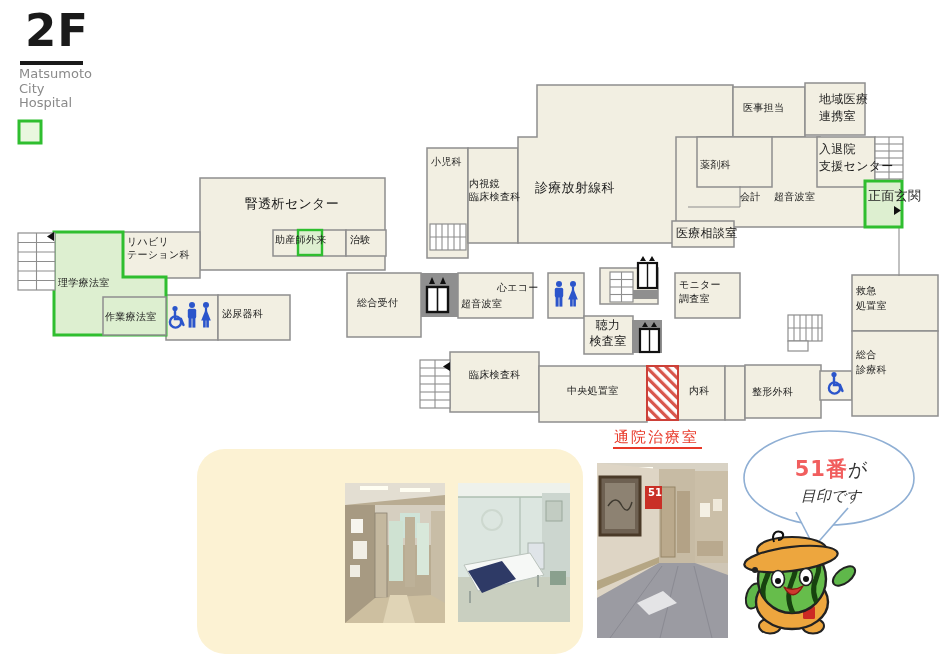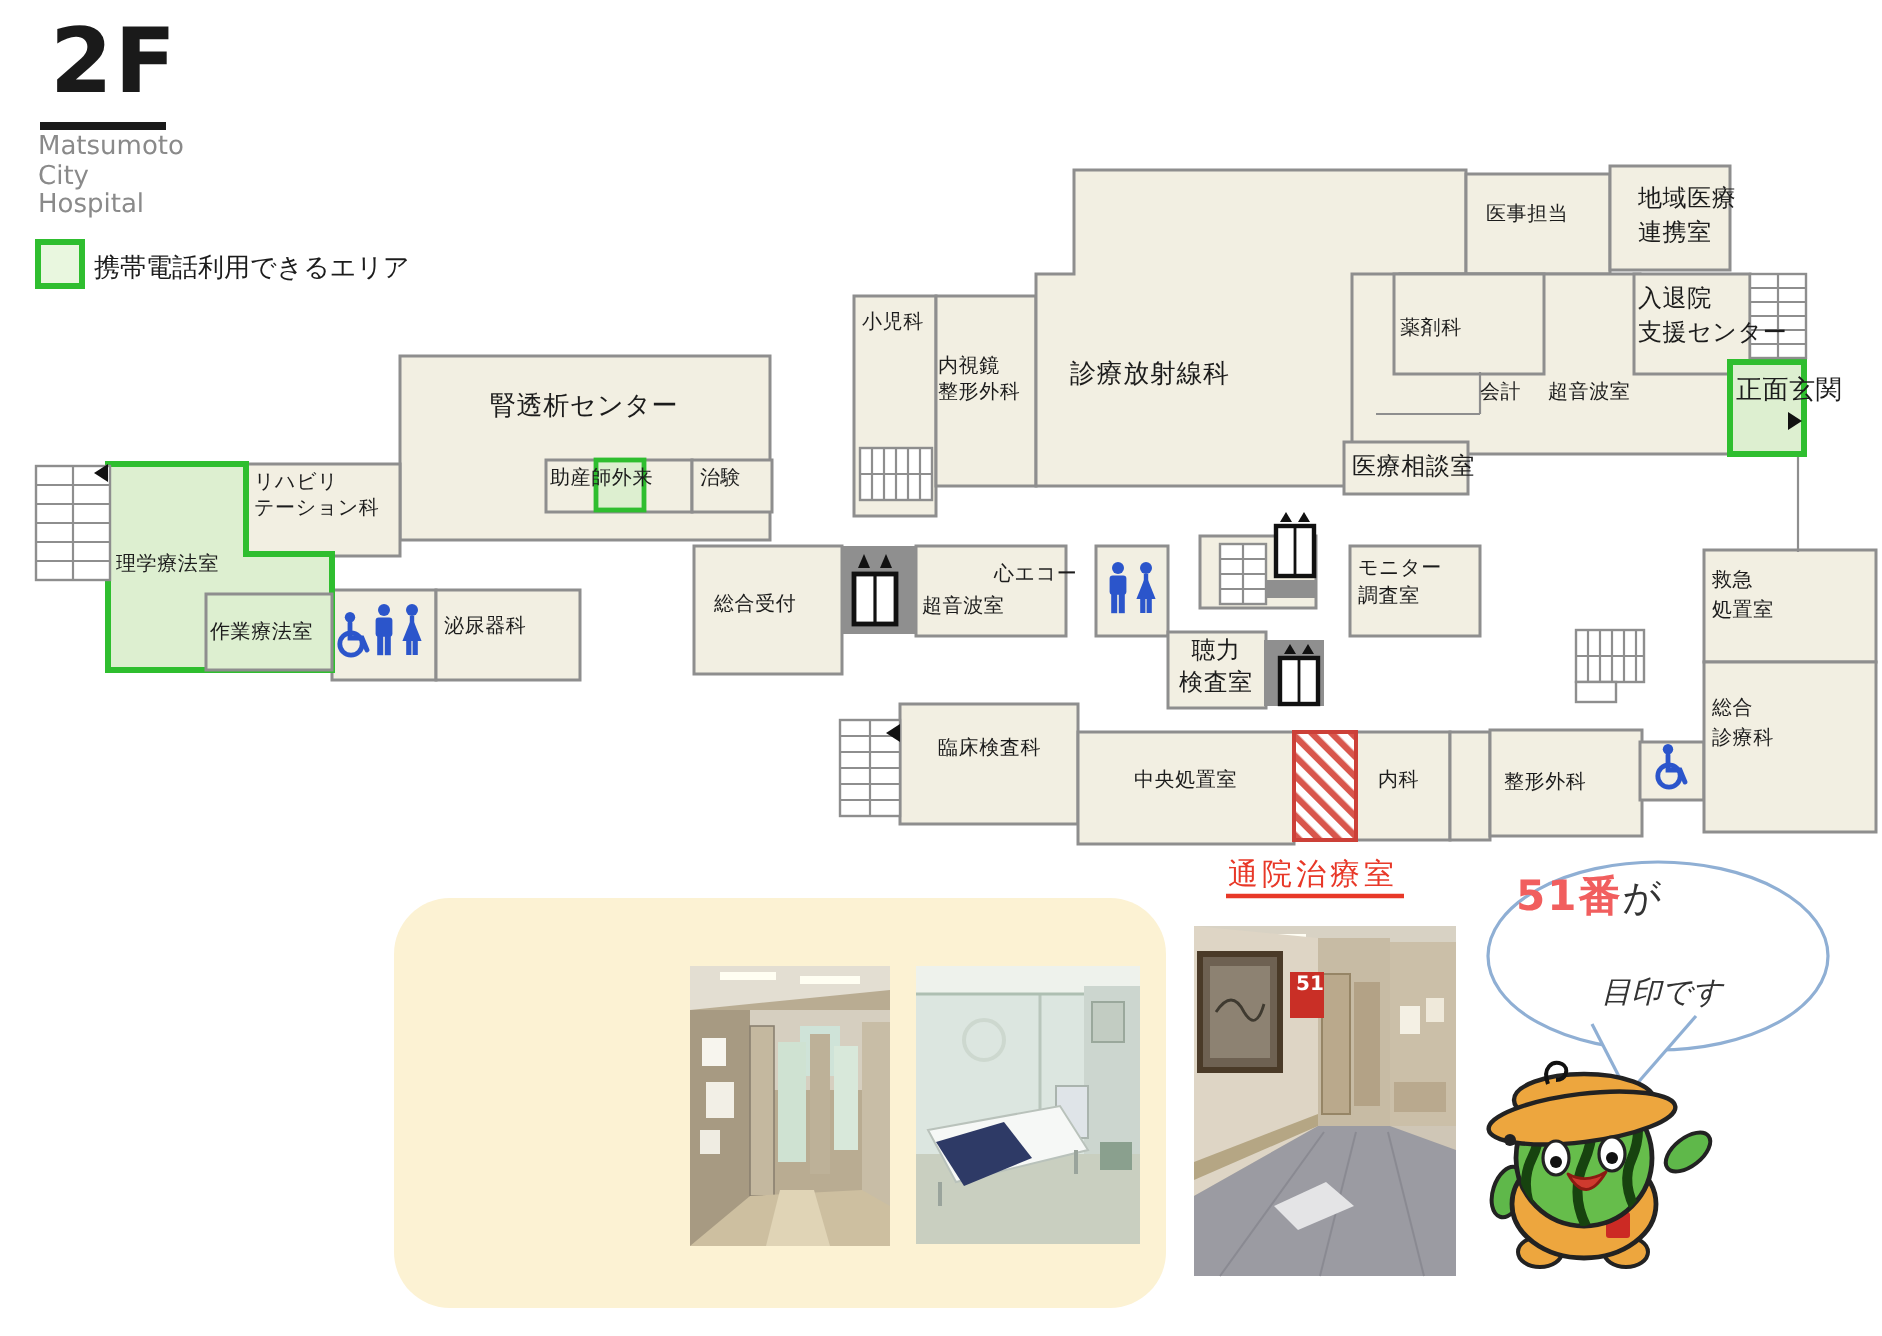--- a/index.html
+++ b/index.html
@@ -19,21 +19,21 @@
              color:#1a1a1a;z-index:3;letter-spacing:1px;}
   #floor-underline{position:absolute;left:20px;top:61px;width:63px;height:3.5px;
              background:#1a1a1a;z-index:3;}
   #hospital-name{position:absolute;left:19px;top:67px;font-size:13px;color:#8a8a8a;
              line-height:1.12;white-space:pre-line;z-index:3;}
   #legend-label{position:absolute;left:47px;top:125px;font-size:13px;color:#1c1c1c;z-index:3;}
   #outpatient-label{position:absolute;left:614px;top:428px;font-size:15px;color:#e83828;
              letter-spacing:2px;z-index:3;}
   #info-text{position:absolute;left:194px;top:571px;width:158px;text-align:center;
              font-size:15.5px;color:#222;line-height:1.32;white-space:pre-line;z-index:3;}
-  #bubble-line1{position:absolute;left:758px;top:434px;width:146px;z-index:3;}
+  #bubble-line1{position:absolute;left:758px;top:455px;width:146px;text-align:center;z-index:3;}
   #bubble-line1 .num{font-size:21px;font-weight:bold;color:#f15e5e;letter-spacing:1px;}
   #bubble-line1 .rest{font-size:19px;color:#333;}
   #bubble-line2{position:absolute;left:758px;top:487px;width:146px;text-align:center;
              font-size:15px;color:#333;z-index:3;font-style:italic;}
   #photo-sign-51{position:absolute;left:645px;top:487px;width:20px;text-align:center;
              font-size:10px;font-weight:bold;color:#fff;z-index:3;}
 </style>
 </head>
 <body>
 
@@ -308,25 +308,24 @@
       <circle cx="806" cy="579" r="3" fill="#111"></circle>
       <path d="M784,587 Q793,603 803,586 Q793,592 784,587 Z" fill="#cf3a2e" stroke="#8a1a12" stroke-width="1.4"></path>
     </g>
   </svg>
 
   <div id="floor-big">2F</div>
   <div id="floor-underline"></div>
   <div id="hospital-name">Matsumoto
 City
 Hospital</div>
-  <div id="legend-label">携帯電話利用できるエリア</div>
 
   <div class="lbl" style="left:431px;top:155px">小児科</div>
   <div class="lbl" style="left:469px;top:177px">内視鏡
-整形外科</div>
+臨床検査科</div>
   <div class="lbl s13" style="left:535px;top:179px">診療放射線科</div>
   <div class="lbl s13" style="left:245px;top:195px">腎透析センター</div>
   <div class="lbl" style="left:127px;top:235px">リハビリ
 テーション科</div>
   <div class="lbl" style="left:58px;top:276px">理学療法室</div>
   <div class="lbl" style="left:105px;top:310px">作業療法室</div>
   <div class="lbl" style="left:275px;top:233px">助産師外来</div>
   <div class="lbl" style="left:350px;top:233px">治験</div>
   <div class="lbl" style="left:222px;top:307px">泌尿器科</div>
   <div class="lbl" style="left:743px;top:101px">医事担当</div>

